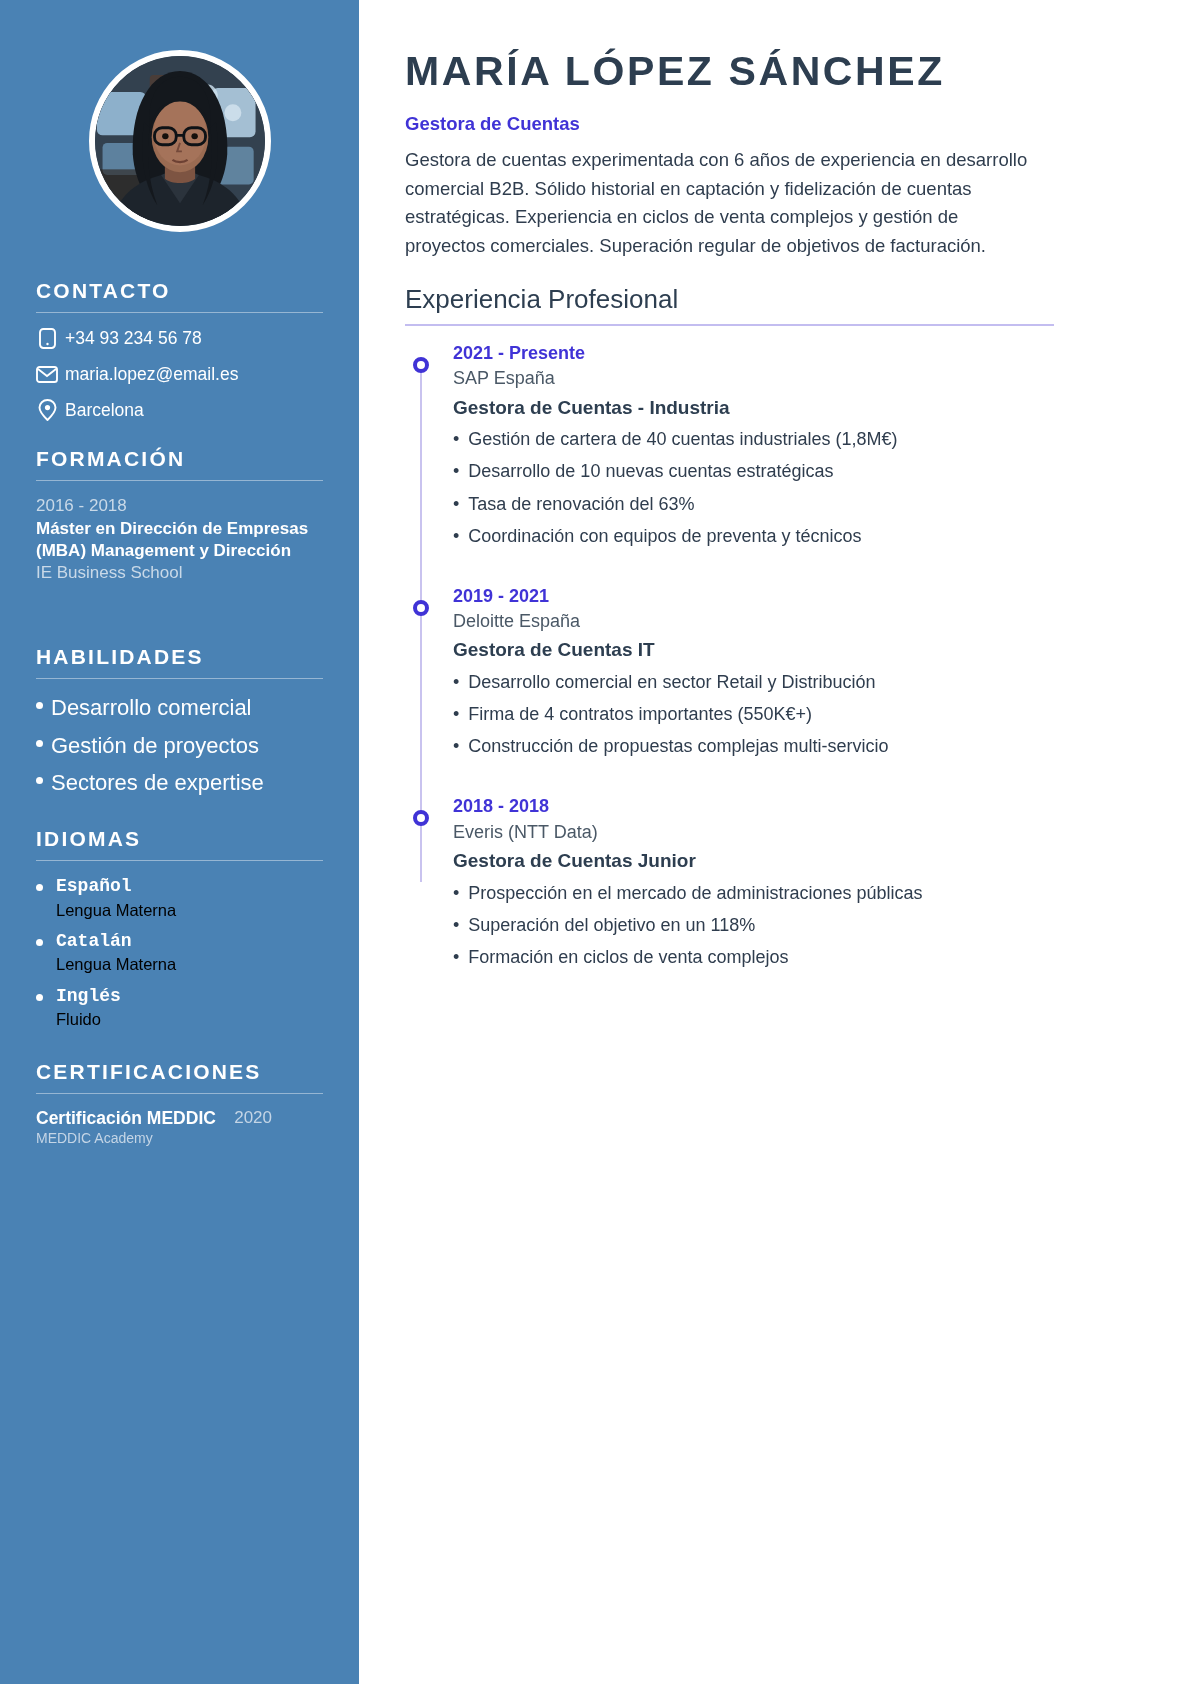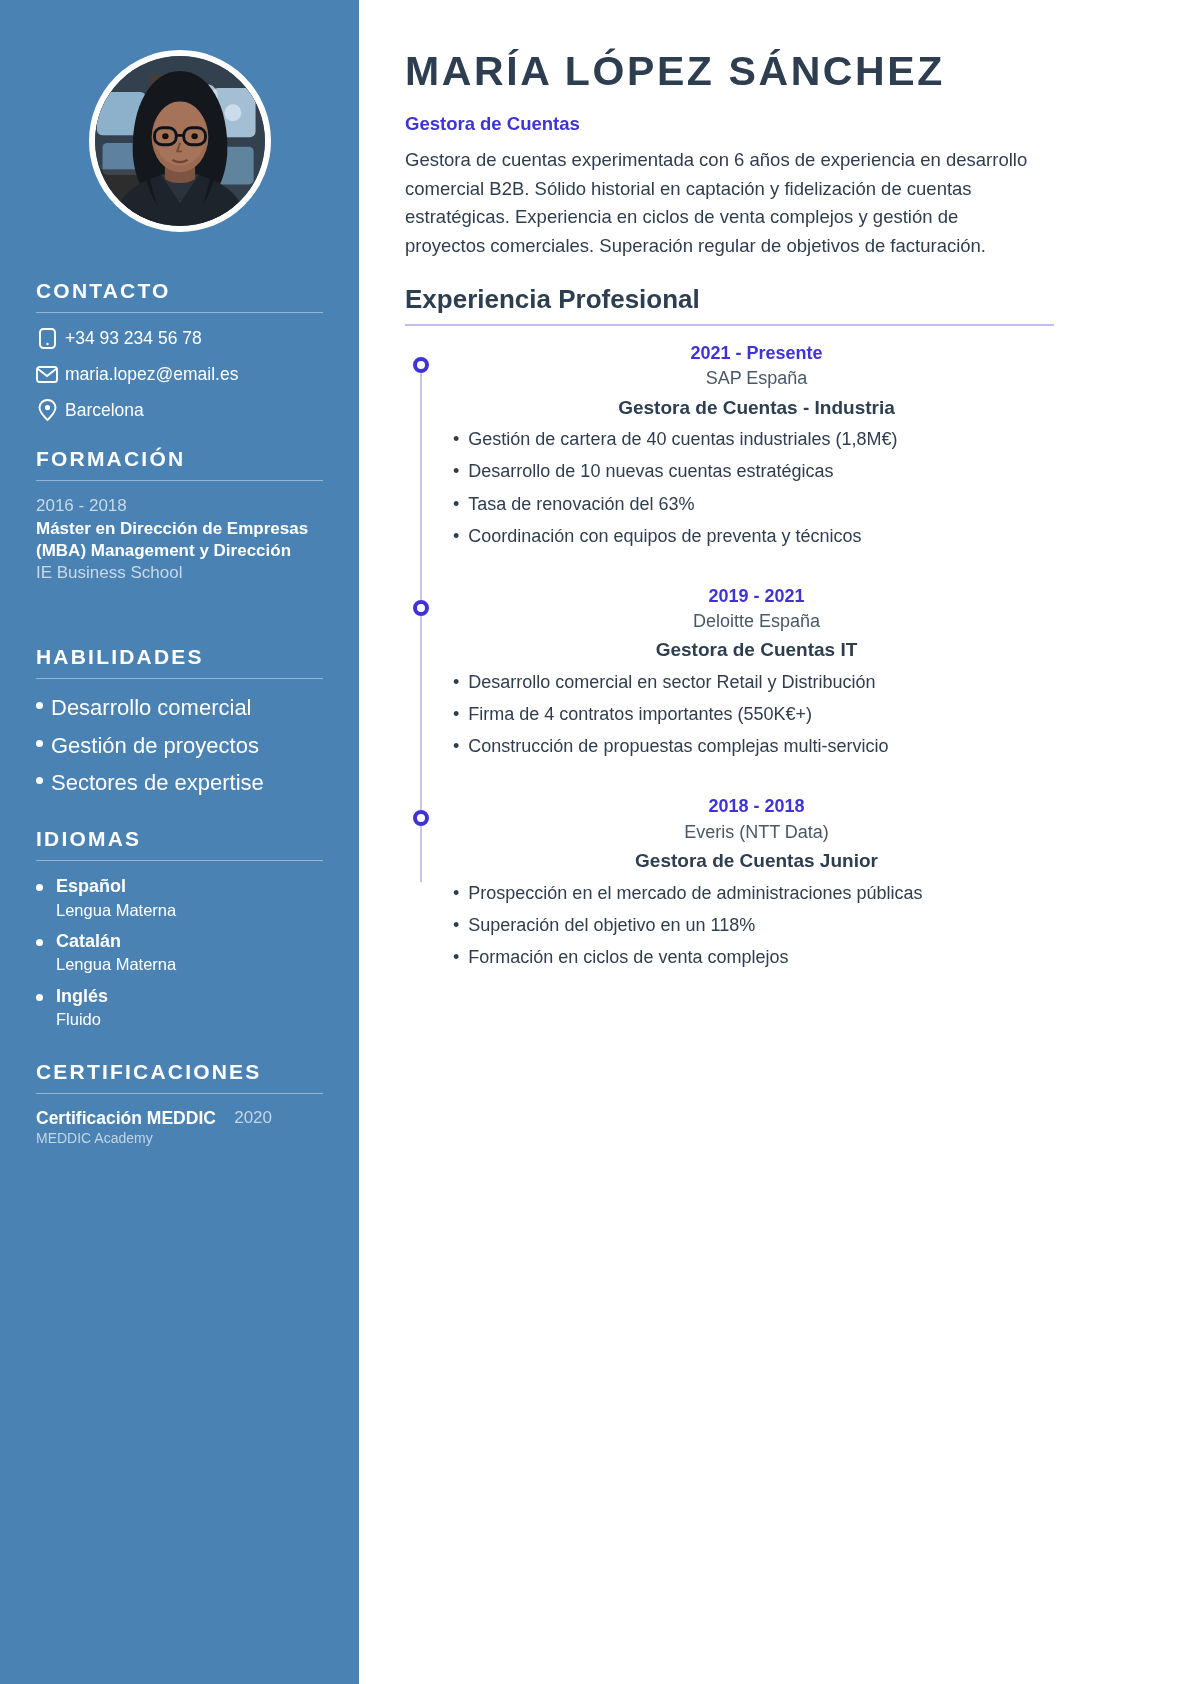--- a/index.html
+++ b/index.html
@@ -82,22 +82,22 @@
     line-height:1.35;
   }
   .dot {
     flex:0 0 7px; width:7px; height:7px; border-radius:50%;
     background:#ffffff; margin-top:9px;
   }
 
   .sec-idiomas { margin-top:29px; }
   .lang-item { display:flex; gap:13px; margin-bottom:9px; }
   .lang-body { line-height:1.3; }
-  .lang-name { font-size:18px; font-weight:bold; color:#ffffff; }
-  .lang-lvl  { font-size:16.5px; color:#ffffff; margin-top:1px; }
+  .lang-name { font-size:18px; font-weight:bold; color:#ffffff;font-family:Liberation Mono, monospace; }
+  .lang-lvl  { font-size:16.5px; color:#000000; margin-top:1px; }
 
   .sec-cert { margin-top:29px; }
   .cert-item { margin-bottom:14px; }
   .cert-name { font-size:17.5px; font-weight:bold; color:#ffffff; }
   .cert-year { font-size:17px; color:#c4d5e6; margin-left:auto; }
   .cert-org  { font-size:14px; color:#c4d5e6; margin-top:1px; }
   .cert-topline { display:flex; width:236px; }
 
   
   .main {
@@ -121,32 +121,32 @@
   }
   .summary {
     font-size:18.5px;
     color:#2f3d4e;
     line-height:1.55;
     margin-top:11px;
     max-width:625px;
   }
   .sect-title {
     font-size:26px;
-    font-weight:bold;
+    font-weight:normal;
     color:#2d3e50;
     margin-top:23px;
   }
   .sect-rule {
     height:2px;
     background:#c3bdf0;
     margin-top:9px;
     width:649px;
   }
 
-  .timeline { position:relative; margin-top:16px; padding-left:0;text-align:center; }
+  .timeline { position:relative; margin-top:16px; padding-left:0; }
   .tl-line {
     position:absolute;
     left:15px; top:22px; bottom:88px;
     width:2px; background:#c9c3ef;
   }
   .job { position:relative; padding-left:48px; margin-bottom:36px; }
   .job:last-child { margin-bottom:0; }
   .job .marker {
     position:absolute;
     left:8px; top:15px;

